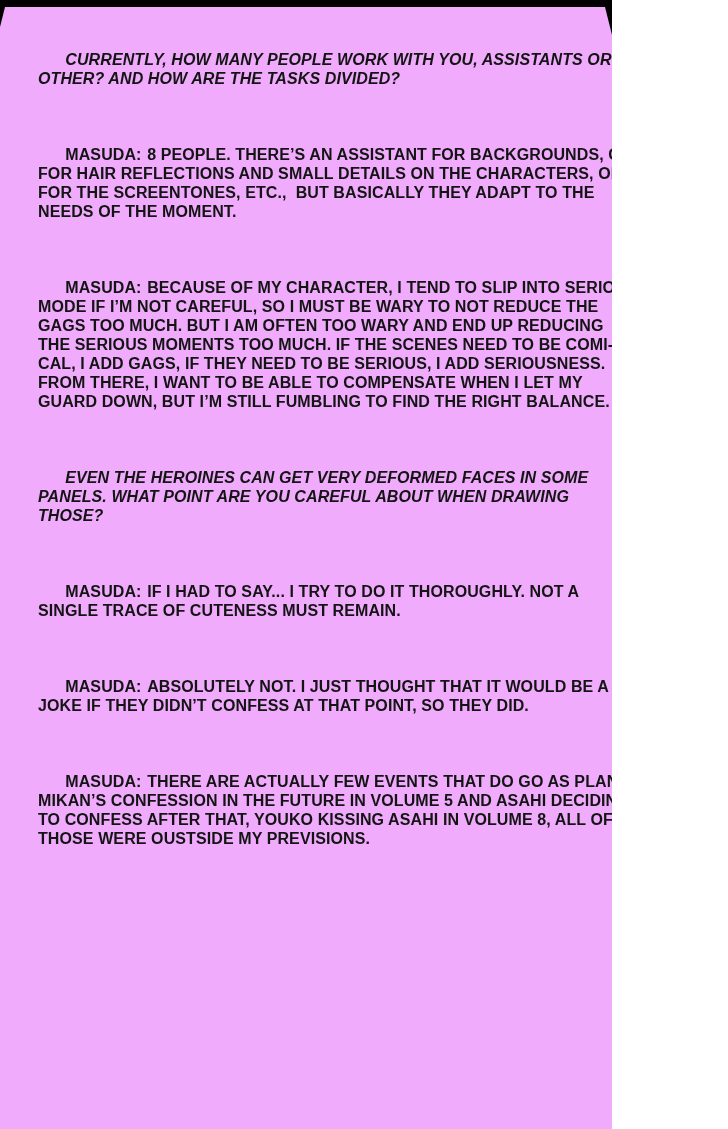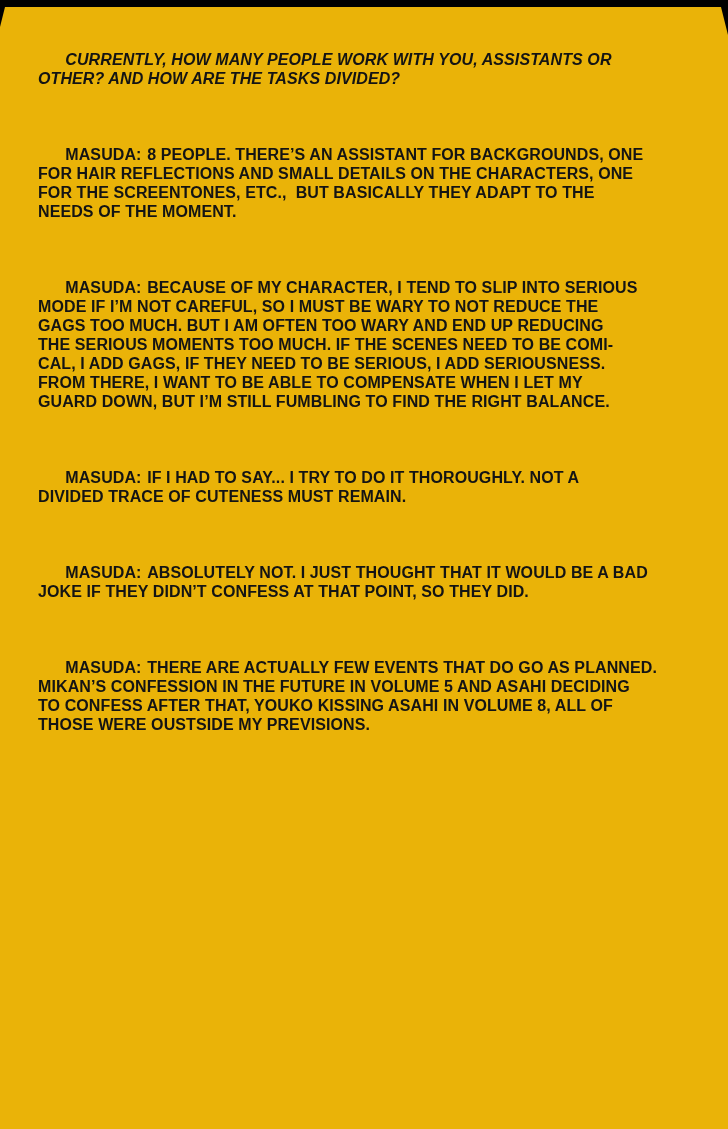--- a/index.html
+++ b/index.html
@@ -2,23 +2,23 @@
 <html><head>
 <meta charset="utf-8">
 <style>
   html, body {
     margin: 0;
     padding: 0;
     background: #ffffff;
   }
   .page {
     position: relative;
-    width: 728px;
+    width: 612px;
     height: 1129px;
-    background: #eab308;
+    background: #f0abfc;
     overflow: hidden;
     font-family: "Liberation Sans", sans-serif;
     color: #141414;
   }
   .top-bar {
     position: absolute;
     top: 0;
     left: 0;
     width: 728px;
     height: 7px;
@@ -89,24 +89,29 @@
     <p class="answer">
       <span class="speaker">MASUDA:</span><span>BECAUSE OF MY CHARACTER, I TEND TO SLIP INTO SERIOUS
 MODE IF I’M NOT CAREFUL, SO I MUST BE WARY TO NOT REDUCE THE
 GAGS TOO MUCH. BUT I AM OFTEN TOO WARY AND END UP REDUCING
 THE SERIOUS MOMENTS TOO MUCH. IF THE SCENES NEED TO BE COMI-
 CAL, I ADD GAGS, IF THEY NEED TO BE SERIOUS, I ADD SERIOUSNESS.
 FROM THERE, I WANT TO BE ABLE TO COMPENSATE WHEN I LET MY
 GUARD DOWN, BUT I’M STILL FUMBLING TO FIND THE RIGHT BALANCE.</span>
     </p>
 
+    <p class="question">
+      <span>EVEN THE HEROINES CAN GET VERY DEFORMED FACES IN SOME
+PANELS. WHAT POINT ARE YOU CAREFUL ABOUT WHEN DRAWING
+THOSE?</span>
+    </p>
 
     <p class="answer">
       <span class="speaker">MASUDA:</span><span>IF I HAD TO SAY... I TRY TO DO IT THOROUGHLY. NOT A
-DIVIDED TRACE OF CUTENESS MUST REMAIN.</span>
+SINGLE TRACE OF CUTENESS MUST REMAIN.</span>
     </p>
 
 
     <p class="answer">
       <span class="speaker">MASUDA:</span><span>ABSOLUTELY NOT. I JUST THOUGHT THAT IT WOULD BE A BAD
 JOKE IF THEY DIDN’T CONFESS AT THAT POINT, SO THEY DID.</span>
     </p>
 
 
     <p class="answer">

